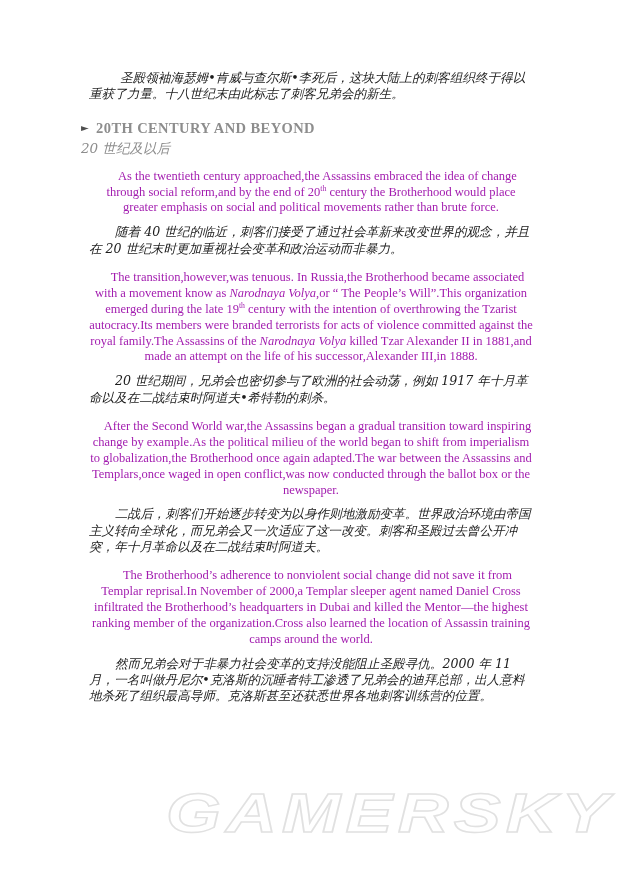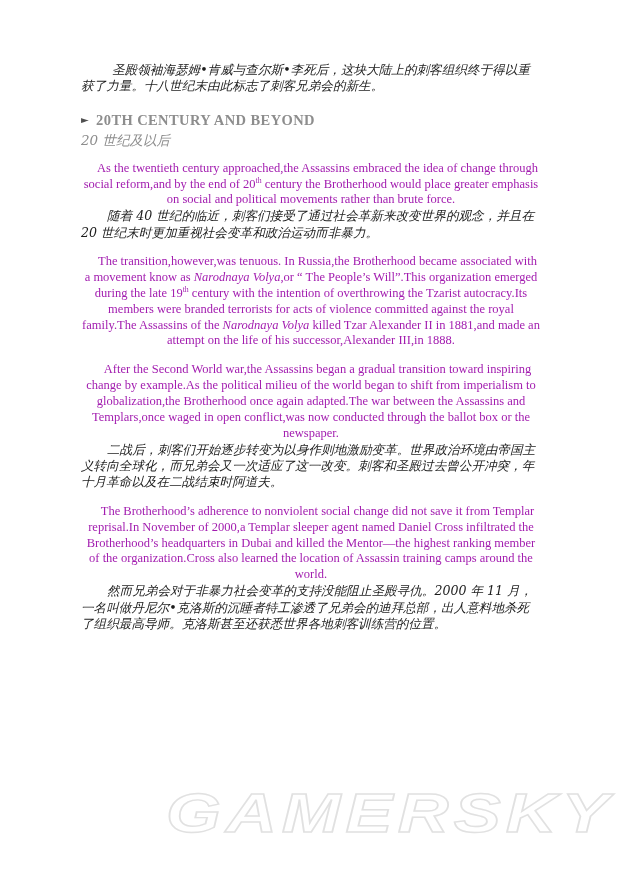--- a/index.html
+++ b/index.html
@@ -9,21 +9,21 @@
     background:#ffffff;
     overflow:hidden;
     font-family:"Liberation Serif", serif;
     color:#1f1f1f;
   }
   .content {
     position:absolute;
     left:81px; top:62px;
     width:460px;
   }
-  p { margin:0; }
+  p { margin:8px; }
   .en {
     font-size:12.5px;
     line-height:15.9px;
     text-indent:13px;
     color:#a21caf;
     text-align:center;
   }
   .cn {
     font-size:12.6px;
     line-height:16.3px;
@@ -82,20 +82,21 @@
     <p class="cn intro">圣殿领袖海瑟姆•肯威与查尔斯•李死后，这块大陆上的刺客组织终于得以重获了力量。十八世纪末由此标志了刺客兄弟会的新生。</p>
 
     <h2 class="heading"><span class="bullet">►</span><span>20TH CENTURY AND BEYOND</span></h2>
     <p class="cn sub">20 世纪及以后</p>
 
     <p class="en"><span>As the twentieth century approached,the Assassins embraced the idea of change through social reform,and by the end of 20</span><span class="sup">th</span><span> century the Brotherhood would place greater emphasis on social and political movements rather than brute force.</span></p>
     <p class="cn">随着 40 世纪的临近，刺客们接受了通过社会革新来改变世界的观念，并且在 20 世纪末时更加重视社会变革和政治运动而非暴力。</p>
 
     <p class="en gap"><span>The transition,however,was tenuous. In Russia,the Brotherhood became associated with a movement know as </span><span class="it">Narodnaya Volya</span><span>,or “ The People’s Will”.This organization emerged during the late 19</span><span class="sup">th</span><span> century with the intention of overthrowing the Tzarist autocracy.Its members were branded terrorists for acts of violence committed against the royal family.The Assassins of the </span><span class="it">Narodnaya Volya</span><span> killed Tzar Alexander II in 1881,and made an attempt on the life of his successor,Alexander III,in 1888.</span></p>
 
+    <p class="cn">20 世纪期间，兄弟会也密切参与了欧洲的社会动荡，例如 1917 年十月革命以及在二战结束时阿道夫•希特勒的刺杀。</p>
 
     <p class="en gap"><span>After the Second World war,the Assassins began a gradual transition toward inspiring change by example.As the political milieu of the world began to shift from imperialism to globalization,the Brotherhood once again adapted.The war between the Assassins and Templars,once waged in open conflict,was now conducted through the ballot box or the newspaper.</span></p>
     <p class="cn">二战后，刺客们开始逐步转变为以身作则地激励变革。世界政治环境由帝国主义转向全球化，而兄弟会又一次适应了这一改变。刺客和圣殿过去曾公开冲突，年十月革命以及在二战结束时阿道夫。</p>
 
     <p class="en gap"><span>The Brotherhood’s adherence to nonviolent social change did not save it from Templar reprisal.In November of 2000,a Templar sleeper agent named Daniel Cross infiltrated the Brotherhood’s headquarters in Dubai and killed the Mentor—the highest ranking member of the organization.Cross also learned the location of Assassin training camps around the world.</span></p>
     <p class="cn">然而兄弟会对于非暴力社会变革的支持没能阻止圣殿寻仇。2000 年 11 月，一名叫做丹尼尔•克洛斯的沉睡者特工渗透了兄弟会的迪拜总部，出人意料地杀死了组织最高导师。克洛斯甚至还获悉世界各地刺客训练营的位置。</p>
 
   </div>
 
   <div class="watermark">GAMERSKY</div>

